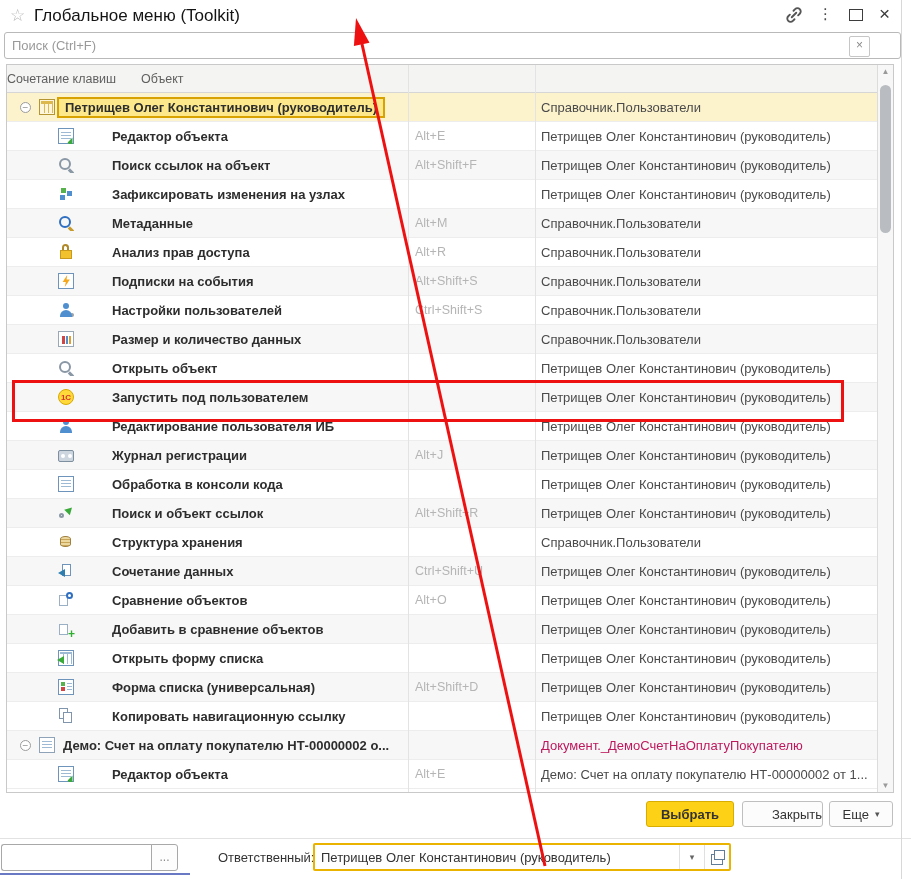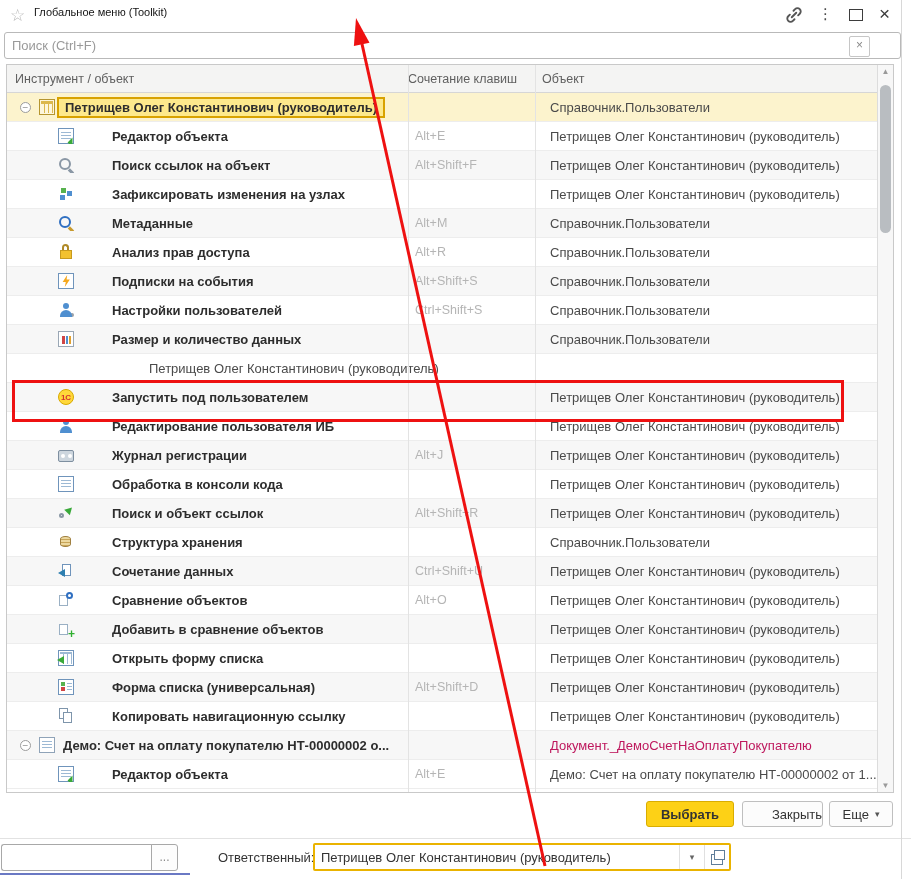--- a/index.html
+++ b/index.html
@@ -5,21 +5,21 @@
   html,body{margin:0;padding:0;}
   body{
     width:911px;height:879px;position:relative;overflow:hidden;background:#fff;
     font-family:"Liberation Sans","DejaVu Sans",sans-serif;color:#333;
     -webkit-font-smoothing:antialiased;
   }
   .abs{position:absolute;}
   
   .titlebar{left:0;top:0;width:911px;height:30px;background:#fff;}
   .star{left:10px;top:5px;font-size:17px;color:#b9b9b9;cursor:pointer;}
-  .wtitle{left:34px;top:6px;font-size:11px;color:#141414;white-space:nowrap;}
+  .wtitle{left:34px;top:6px;font-size:17px;color:#141414;white-space:nowrap;}
   .chrome-link{left:784px;top:5px;width:20px;height:20px;}
   .chrome-dots{left:818px;top:4px;font-size:15px;color:#4a4a4a;line-height:20px;width:14px;text-align:center;cursor:pointer;}
   .chrome-max{left:849px;top:9px;width:12px;height:10px;border:1px solid #3d3d3d;cursor:pointer;}
   .chrome-close{left:879px;top:2px;font-size:19px;color:#3d3d3d;cursor:pointer;line-height:24px;}
   
   .searchbox{left:4px;top:32px;width:862px;height:25px;border:1px solid #b9b9b9;border-radius:3px;
     font-size:13px;padding:0 26px 0 7px;color:#333;outline:none;background:#fff;}
   .searchbox::placeholder{color:#9a9a9a;}
   .search-clear{left:849px;top:36px;width:19px;height:19px;border:1px solid #c6c6c6;border-radius:2px;
     background:#fff;color:#8a8a8a;font-size:12px;line-height:17px;text-align:center;cursor:pointer;}
@@ -31,21 +31,21 @@
   .ghead .h2{width:127px;padding-left:0;box-sizing:border-box;}
   .ghead .h3{flex:1;padding-left:7px;box-sizing:border-box;}
   .gbody{position:absolute;left:0;top:28px;right:16px;bottom:0;overflow:hidden;}
   .row{display:flex;height:28px;border-bottom:1px solid #ededed;background:#fff;align-items:center;cursor:pointer;}
   .row.alt{background:#f7f7f7;}
   .row.sel{background:#fcf3cd;}
   .c1{width:401px;flex:none;display:flex;align-items:center;gap:8px;box-sizing:border-box;overflow:hidden;white-space:nowrap;}
   .group .c1{padding-left:13px;}
   .tool  .c1{padding-left:51px;gap:38px;}
   .c2{width:127px;flex:none;padding-left:7px;box-sizing:border-box;font-size:12.5px;color:#b5b5b5;white-space:nowrap;overflow:hidden;}
-  .c3{flex:1;padding-left:15px;box-sizing:border-box;font-size:13px;color:#4a4a4a;white-space:nowrap;overflow:hidden;}
+  .c3{flex:1;padding-left:6px;box-sizing:border-box;font-size:13px;color:#4a4a4a;white-space:nowrap;overflow:hidden;}
   .c3.muted{color:#be185d;}
   .lbl{font-size:13px;font-weight:bold;color:#2d2d2d;white-space:nowrap;}
   .lbl.selcell{background:#fde98c;border:2px solid #d8a200;padding:1px 6px;margin-left:-6px;}
   .collapse{width:11px;height:11px;flex:none;border:1px solid #9c9c9c;border-radius:50%;color:#8d8d8d;
     font-size:10px;line-height:9px;text-align:center;box-sizing:border-box;background:#fff;}
   .vline{position:absolute;top:0;bottom:0;width:1px;background:#e3e3e3;pointer-events:none;}
   .vl2{left:401px;} .vl3{left:528px;}
   
   .sbar{position:absolute;right:0;top:0;bottom:0;width:16px;background:#f7f7f7;border-left:1px solid #dcdcdc;box-sizing:border-box;}
   .sb-up{position:absolute;top:2px;left:0;right:0;text-align:center;font-size:8px;color:#9a9a9a;cursor:pointer;}
@@ -154,21 +154,20 @@
   <span class="abs chrome-dots">⋮</span>
   <span class="abs chrome-max"></span>
   <span class="abs chrome-close">×</span>
 </div>
 
 <input class="abs searchbox" placeholder="Поиск (Ctrl+F)" style="">
 <span class="abs search-clear">×</span>
 
 <div class="abs grid">
   <div class="ghead">
-    <div class="h1">Инструмент / объект</div>
     <div class="h2">Сочетание клавиш</div>
     <div class="h3">Объект</div>
   </div>
   <div class="gbody">
       <div class="row sel group">
         <div class="c1">
           <span class="collapse">−</span>
           <span class="ticon ic-user-table"></span>
           <span class="lbl selcell">Петрищев Олег Константинович (руководитель)</span>
         </div>
@@ -233,20 +232,24 @@
       </div>
       <div class="row alt tool">
         <div class="c1">
           <span class="ticon ic-data-size"></span>
           <span class="lbl">Размер и количество данных</span>
         </div>
         <div class="c2"></div>
         <div class="c3">Справочник.Пользователи</div>
       </div>
       <div class="row tool">
+        <div class="c1">
+          <span class="ticon ic-open-object"></span>
+          <span class="lbl">Открыть объект</span>
+        </div>
         <div class="c2"></div>
         <div class="c3">Петрищев Олег Константинович (руководитель)</div>
       </div>
       <div class="row alt tool">
         <div class="c1">
           <span class="ticon ic-run-as-user"></span>
           <span class="lbl">Запустить под пользователем</span>
         </div>
         <div class="c2"></div>
         <div class="c3">Петрищев Олег Константинович (руководитель)</div>

